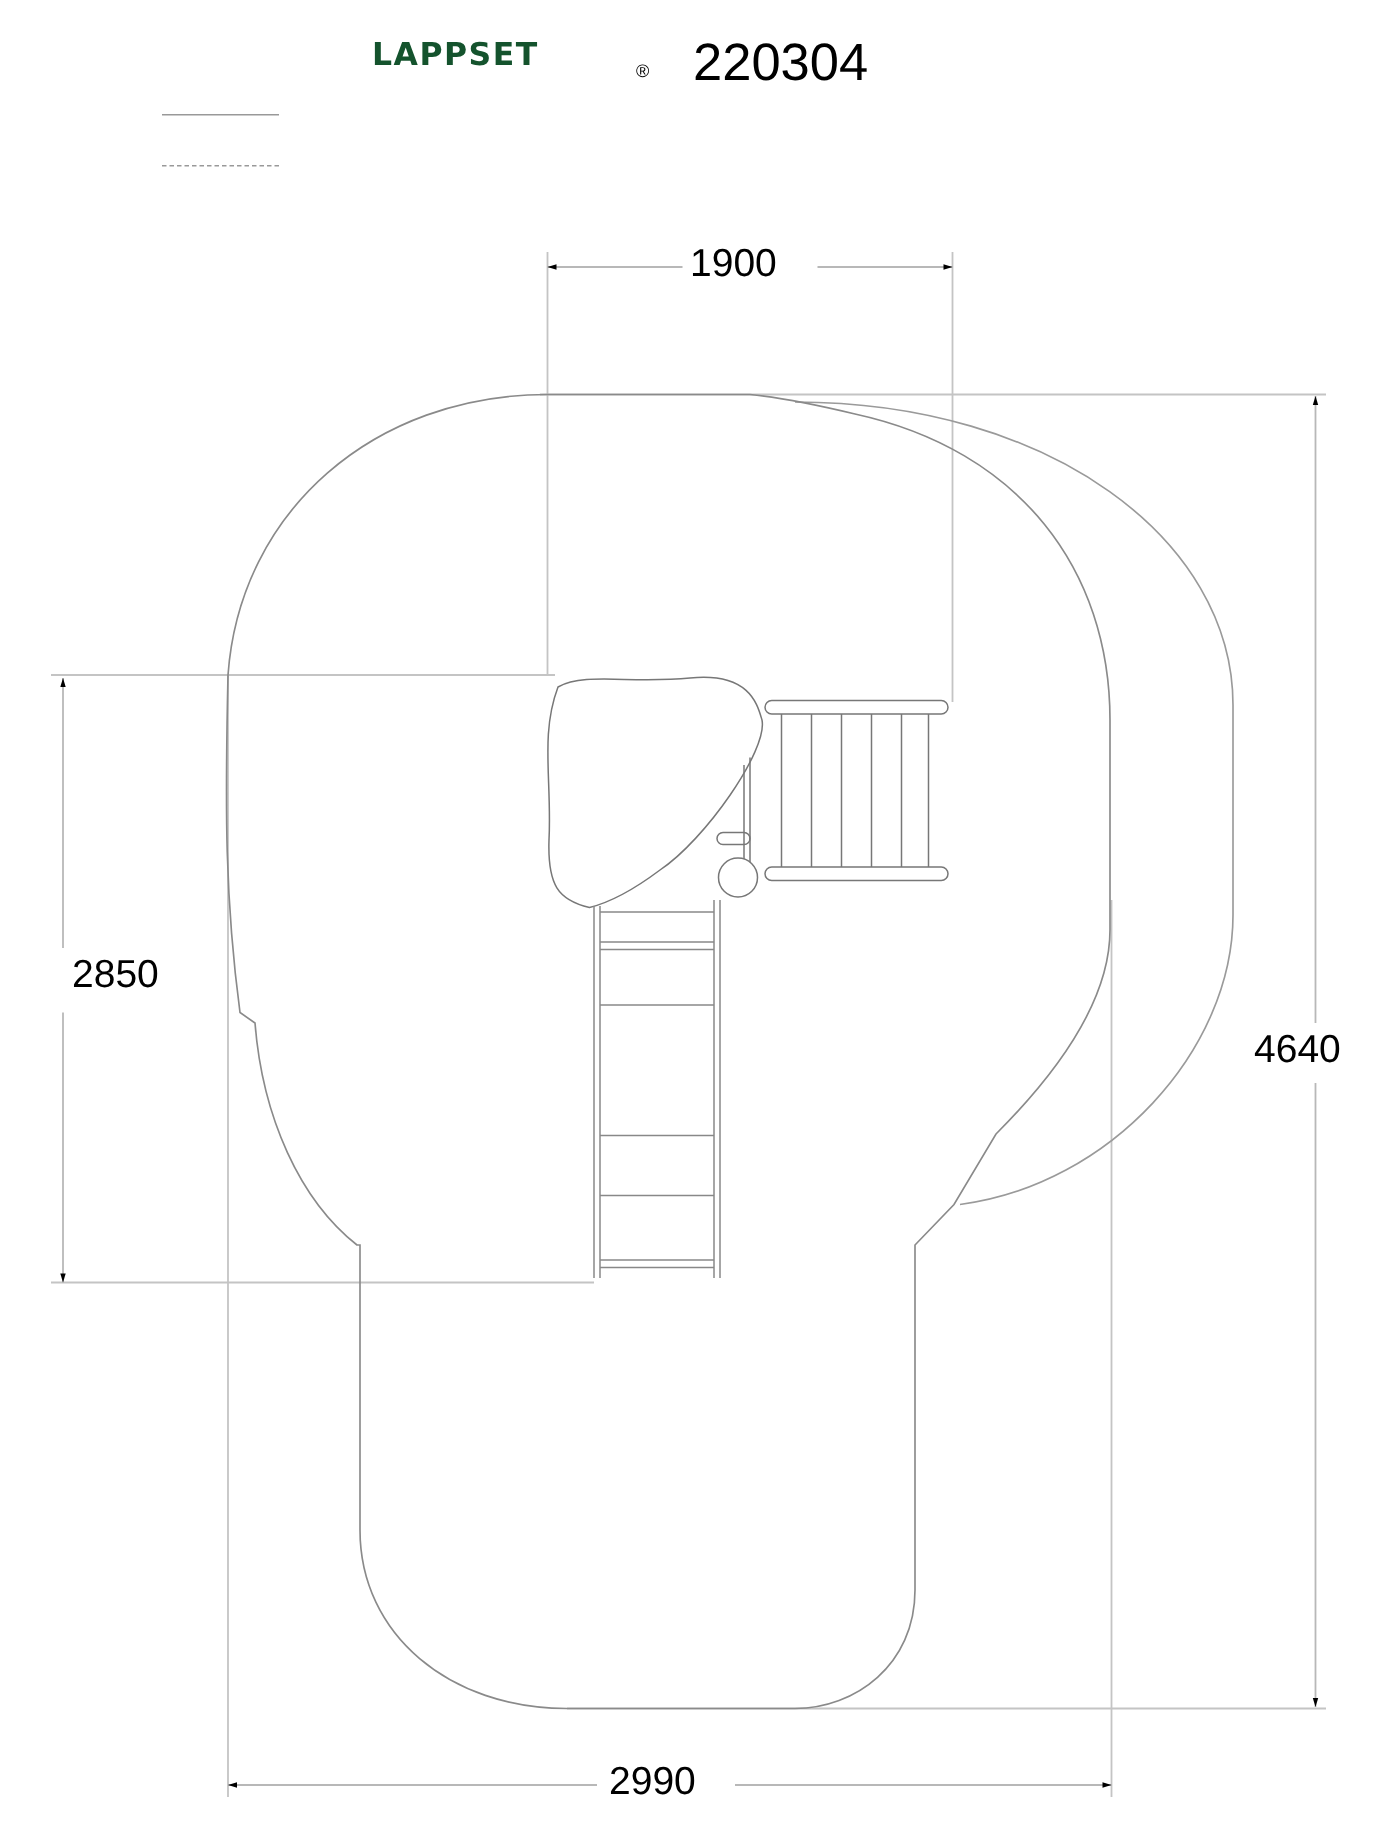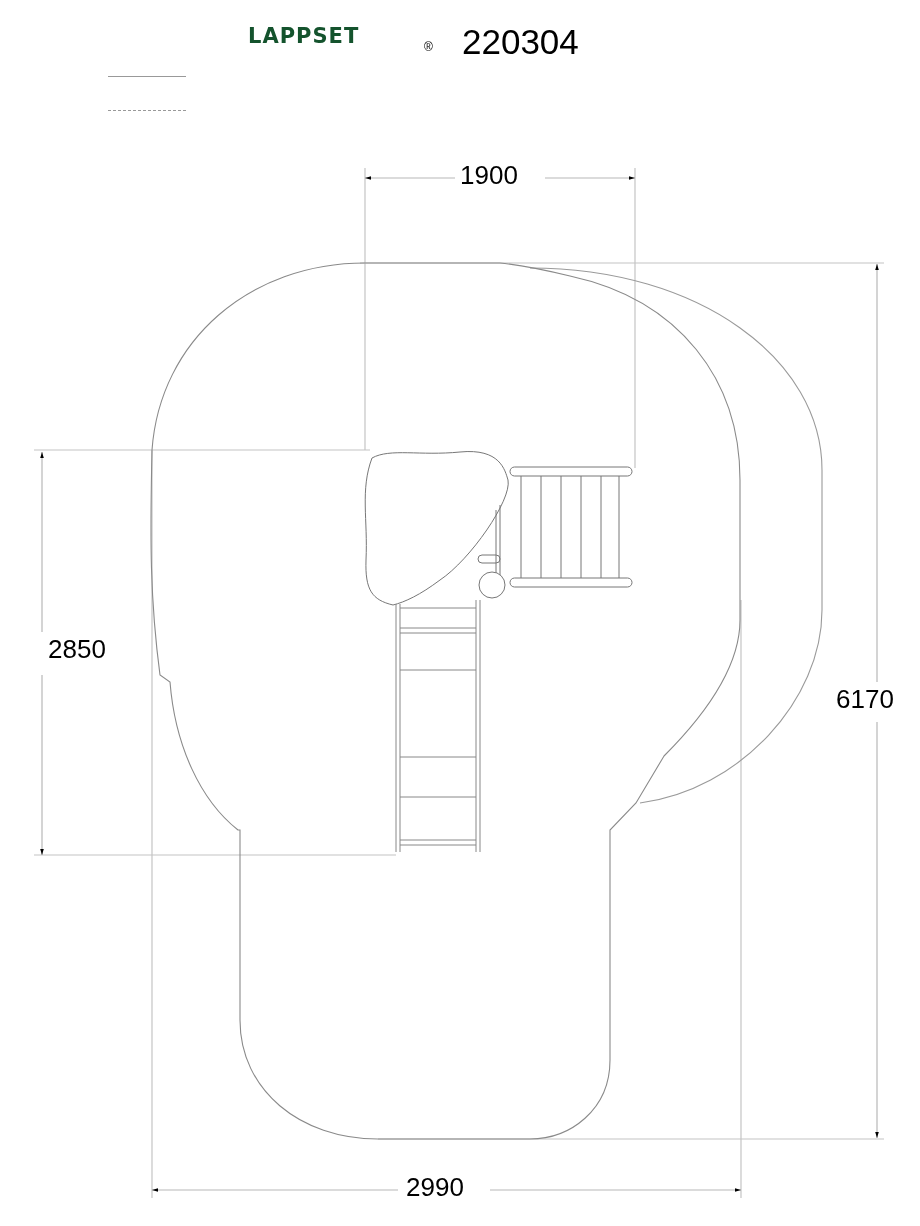--- a/index.html
+++ b/index.html
@@ -98,14 +98,14 @@
     <line x1="400" y1="670" x2="476" y2="670"></line>
     <line x1="400" y1="757" x2="476" y2="757"></line>
     <line x1="400" y1="797" x2="476" y2="797"></line>
     <line x1="400" y1="840" x2="476" y2="840"></line>
     <line x1="400" y1="845" x2="476" y2="845"></line>
   </g>
 </svg>
 
 <span class="dim-label" style="left:456px; top:162px;">1900</span>
 <span class="dim-label" style="left:0px; top:636px;margin-left:44px;">2850</span>
-<span class="dim-label" style="left:832px; top:686px;">6170</span>
+<span class="dim-label" style="left:832px; top:686px;">4640</span>
 <span class="dim-label" style="left:402px; top:1174px;">2990</span>
 
 </body></html>

